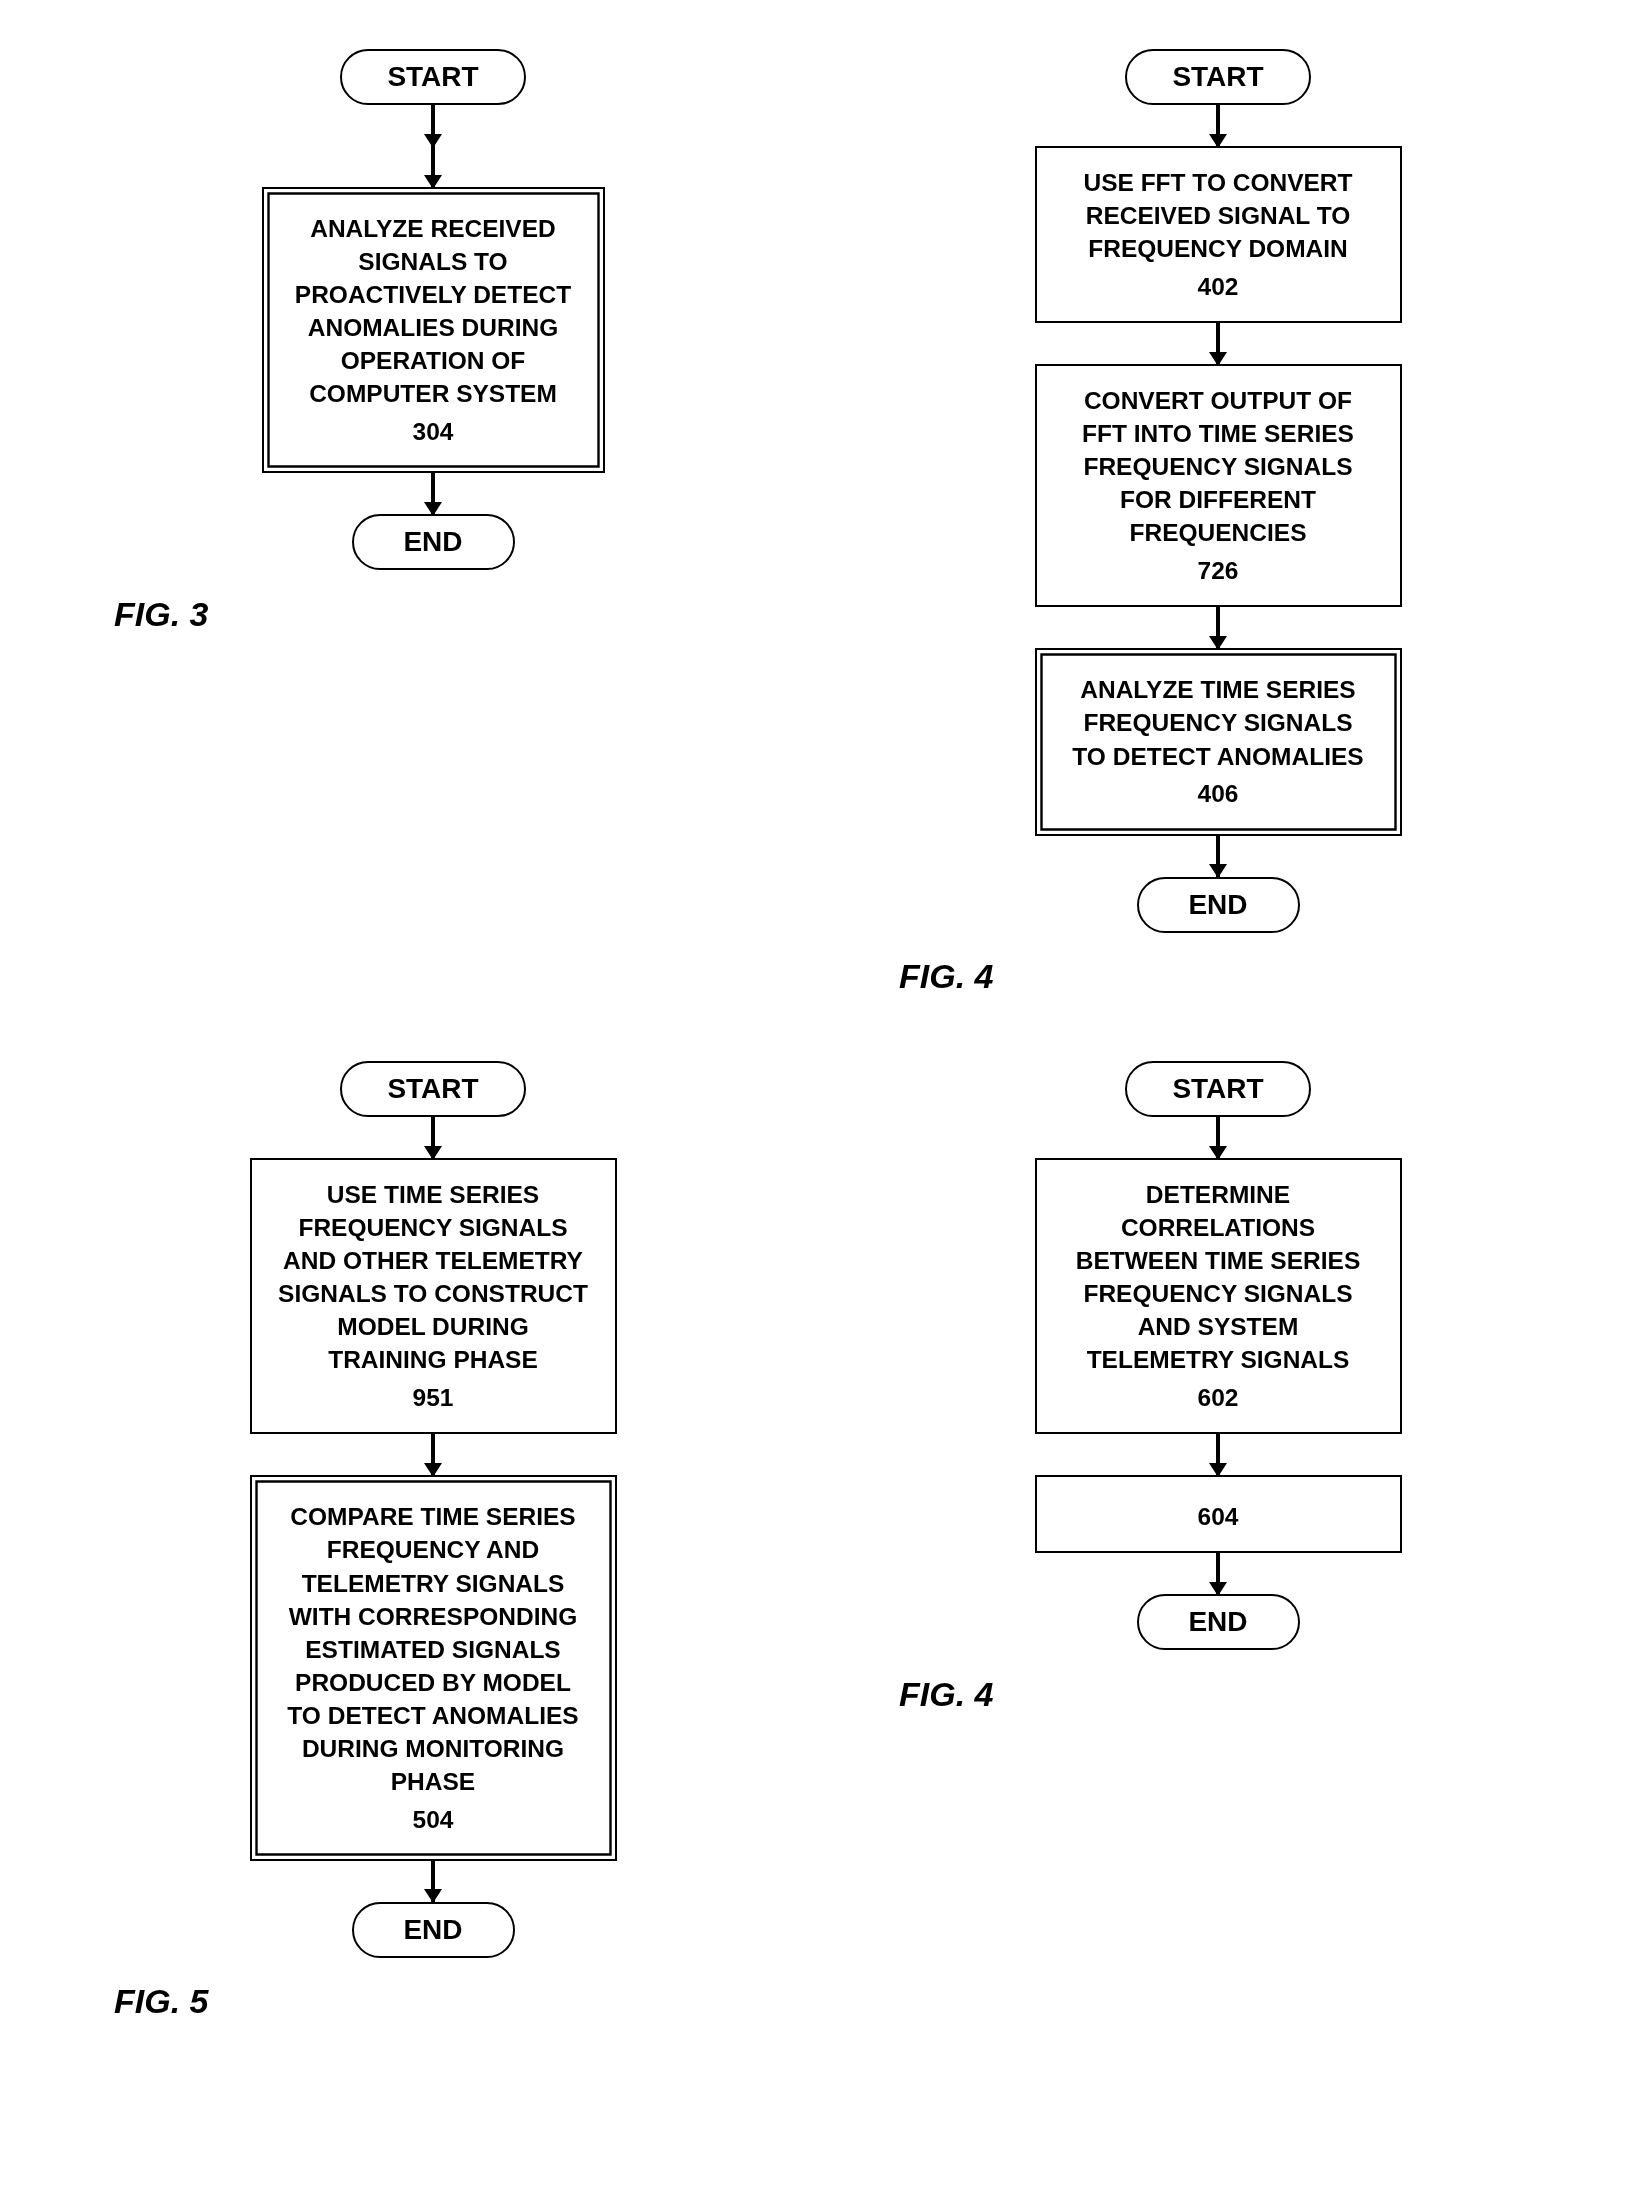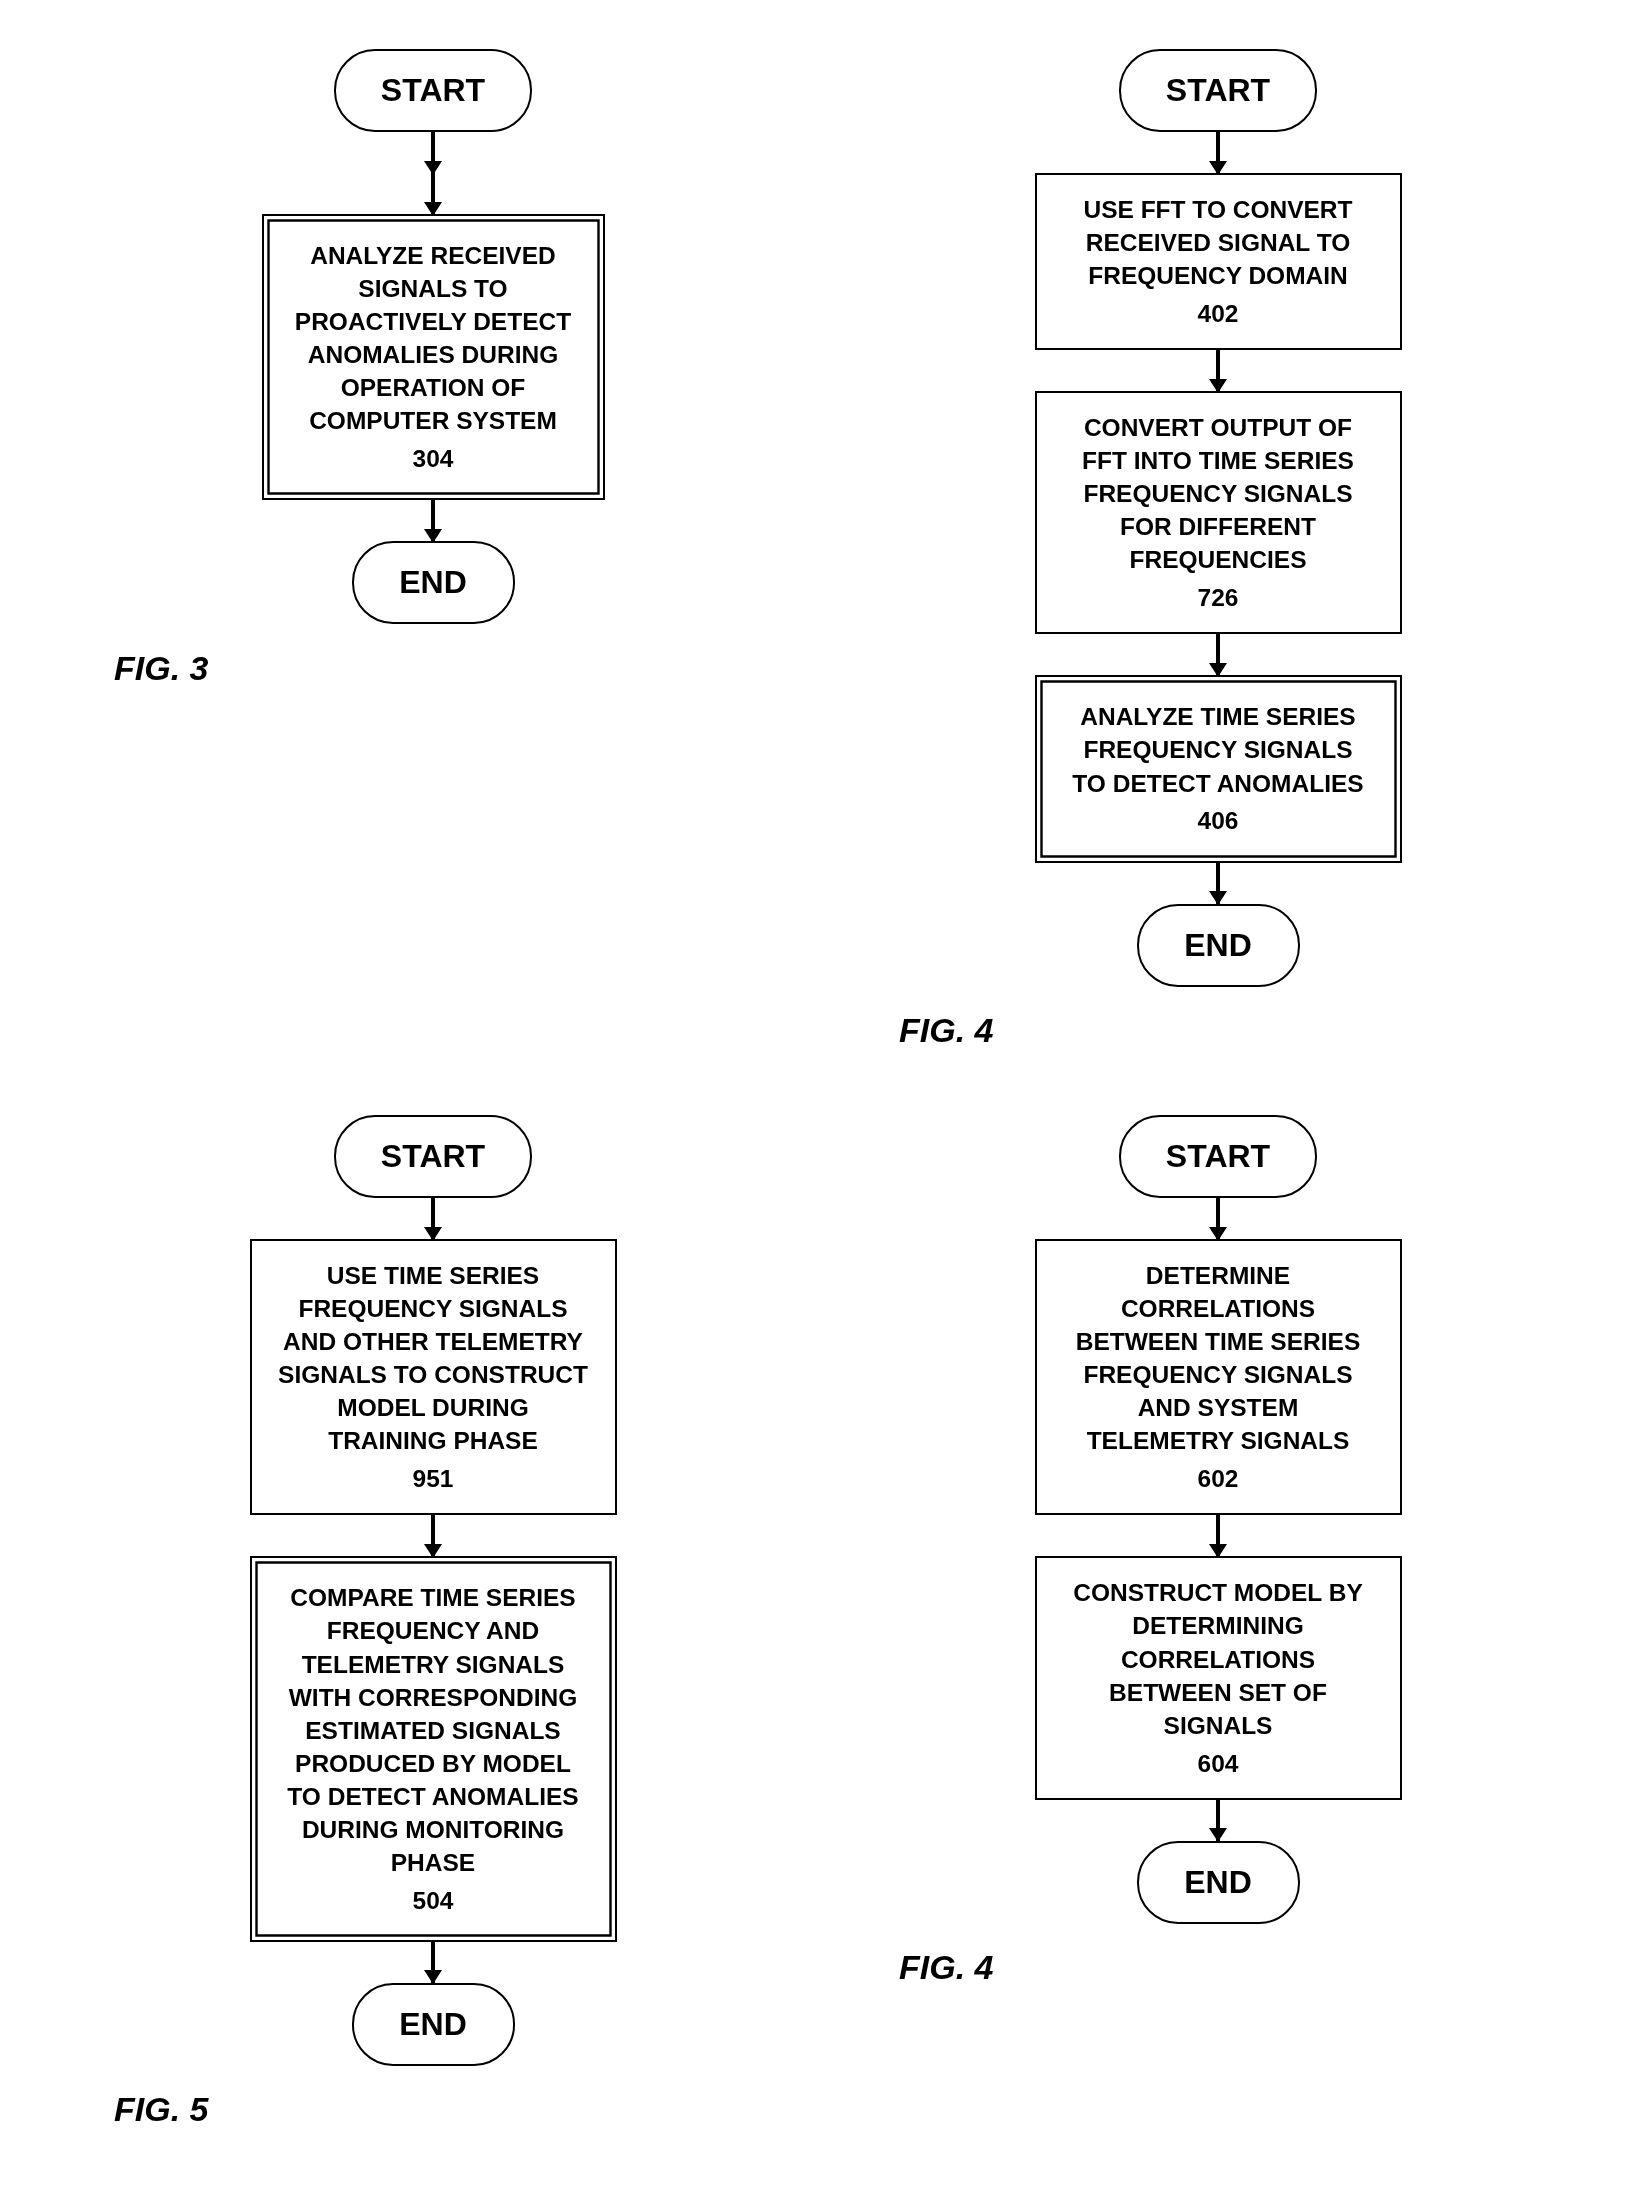--- a/index.html
+++ b/index.html
@@ -35,22 +35,22 @@
       font-style: italic;
       margin-top: 24.5px;
       align-self: flex-start;
       margin-left: 49px;
     }
 
     
     .fc-start-end {
       border: 2.4px solid #000;
       border-radius: 41px;
-      padding: 21px 45px;
-      font-size: 32px;
+      padding: 10px 45px;
+      font-size: 28px;
       font-weight: bold;
       text-align: center;
       background: #fff;
       min-width: 163px;
     }
 
     .fc-process {
       border: 2.4px solid #000;
       padding: 18px 24.5px;
       font-size: 24.5px;
@@ -173,21 +173,20 @@
 
   <div class="diagram diagram-fig6">
     <div class="fc-start-end">START</div>
     <div class="fc-arrow"></div>
     <div class="fc-process">
       <span>DETERMINE CORRELATIONS BETWEEN TIME SERIES FREQUENCY SIGNALS AND SYSTEM TELEMETRY SIGNALS</span>
       <span class="fc-number">602</span>
     </div>
     <div class="fc-arrow"></div>
     <div class="fc-process">
-      <span>CONSTRUCT MODEL BY DETERMINING CORRELATIONS BETWEEN SET OF SIGNALS</span>
       <span class="fc-number">604</span>
     </div>
     <div class="fc-arrow"></div>
     <div class="fc-start-end">END</div>
     <div class="fig-label">FIG. 4</div>
   </div>
 
 </div>
 
 

